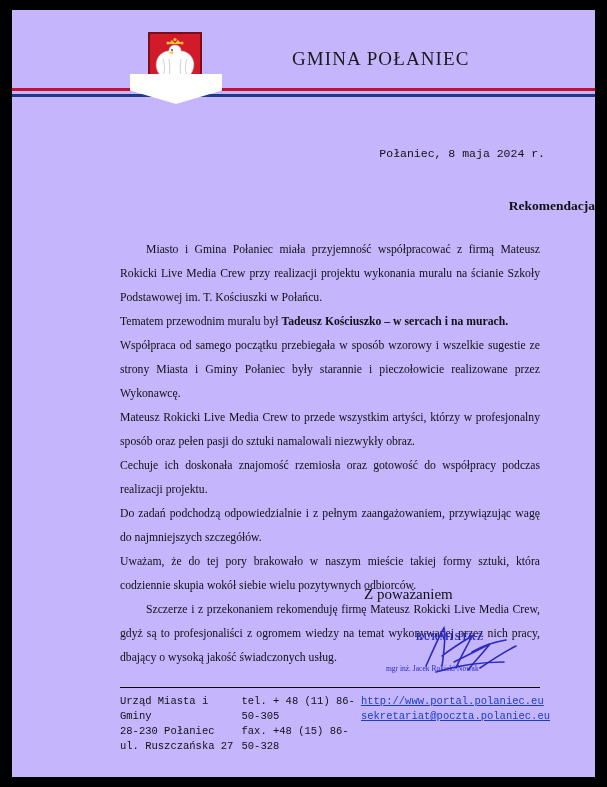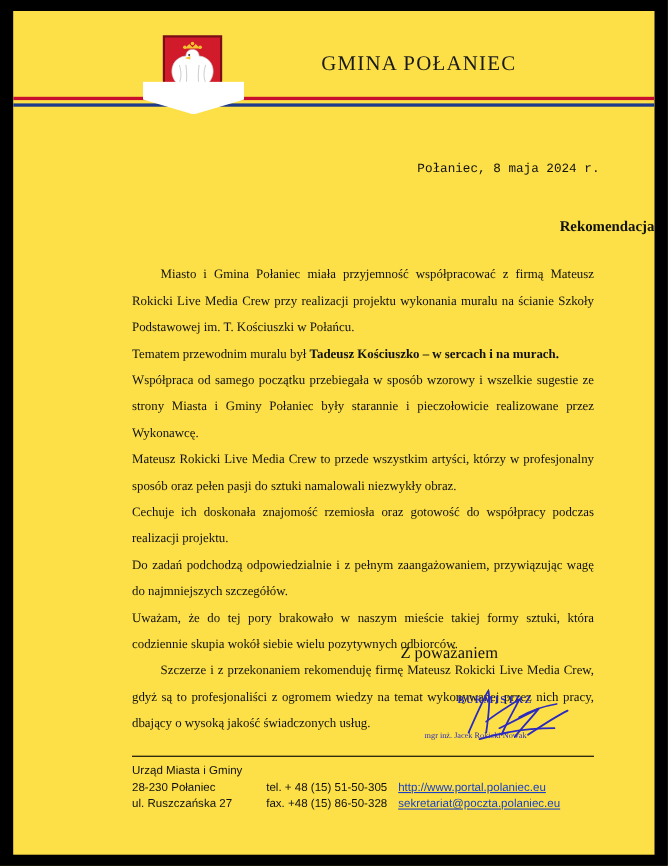--- a/index.html
+++ b/index.html
@@ -12,21 +12,21 @@
     height: 787px;
     overflow: hidden;
     font-family: "Liberation Sans", sans-serif;
   }
   .page {
     position: absolute;
     left: 12px;
     top: 10px;
     width: 583px;
     height: 767px;
-    background: #fde047;
+    background: #c4b5fd;
     box-sizing: border-box;
     overflow: hidden;
   }
 
   
   .letterhead {
     position: relative;
     height: 118px;
   }
   .crest {
@@ -165,26 +165,25 @@
     right: 55px;
     top: 677px;
     height: 1px;
     background: #000;
   }
   .footer {
     position: absolute;
     left: 108px;
     top: 684px;
     width: 430px;
-    font-family: Liberation Sans, sans-serif;
+    font-family: Liberation Mono, monospace;
     font-size: 10.5px;
     line-height: 15px;
     color: #111;
     display: flex;
-    align-items: flex-end;
   }
   .footer .col-a { width: 122px; }
   .footer .col-b { width: 120px; }
   .footer .col-c { }
   .footer a {
     color: #1a3fc4;
     text-decoration: underline;
   }
 </style>
 </head>
@@ -267,21 +266,21 @@
 
   <div class="footer-rule"></div>
 
   <div class="footer">
     <div class="col-a">
       <div>Urząd Miasta i Gminy</div>
       <div>28-230 Połaniec</div>
       <div>ul. Ruszczańska 27</div>
     </div>
     <div class="col-b">
-      <div>tel. + 48 (15) 51-50-305</div>
+      <div>tel. + 48 (11) 86-50-305</div>
       <div>fax. +48 (15) 86-50-328</div>
     </div>
     <div class="col-c">
       <div><a href="#">http://www.portal.polaniec.eu</a></div>
       <div><a href="#">sekretariat@poczta.polaniec.eu</a></div>
     </div>
   </div>
 
 </div>
 

